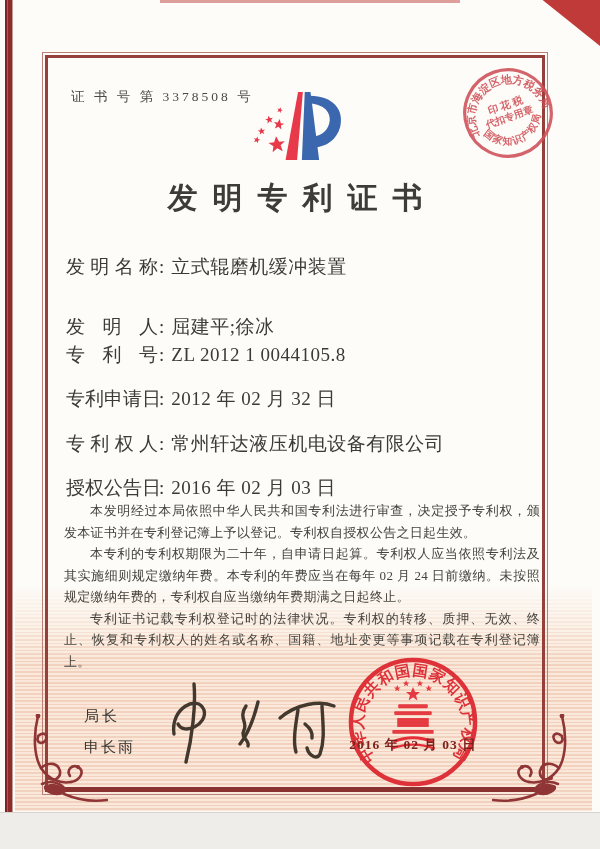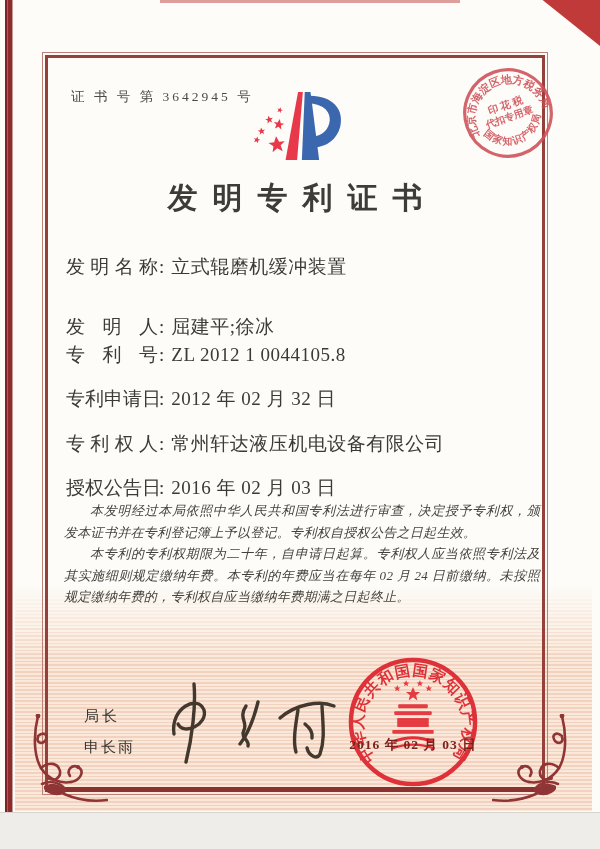--- a/index.html
+++ b/index.html
@@ -47,21 +47,21 @@
       white-space:nowrap; }
   .field-row:nth-child(1){top:0px;} .field-row:nth-child(2){top:60px;}
   .field-row:nth-child(3){top:88px;} .field-row:nth-child(4){top:132px;}
   .field-row:nth-child(5){top:177px;} .field-row:nth-child(6){top:221px;}
   .field-label { display:inline-block; width:92px; text-align:justify; text-align-last:justify; }
   .field-colon { margin:0 7px 0 1px; }
   .field-value { letter-spacing:.5px; }
 
   .body-text { position:absolute; left:64px; top:500px; width:476px; z-index:3; }
   .body-text p { font-size:13px; line-height:21.5px; color:#45423c; text-align:justify;
-      text-indent:2em; font-style:italic; letter-spacing:.3px; }
+      text-indent:2em; letter-spacing:.3px; }
 
   .director-title { position:absolute; left:84px; top:707px; font-size:15px; color:#35332e;
       letter-spacing:3px; z-index:4; }
   .director-name  { position:absolute; left:84px; top:738px; font-size:15px; color:#35332e;
       letter-spacing:2px; z-index:4; }
 
   .signature { position:absolute; left:148px; top:676px; width:210px; height:95px; z-index:4; }
 
   .seal-main { position:absolute; left:346px; top:655px; width:134px; height:134px;
       z-index:5; opacity:.94; }
@@ -119,21 +119,21 @@
     </g>
     <g fill="#8f3536">
       <path d="M 14,72 C 22,68 32,70 36,78 C 30,83 19,82 14,75 Z"></path>
       <circle cx="8" cy="2" r="2.4"></circle>
         <circle cx="48" cy="53" r="2"></circle>
       <circle cx="19" cy="64" r="2"></circle>
     </g>
   </svg>
 
   <div class="layer">
-    <div class="cert-no">证 书 号 第 3642945 号</div>
+    <div class="cert-no">证 书 号 第 3378508 号</div>
 
     <svg class="logo" viewBox="0 0 100 85">
       <defs>
         <path id="st" d="M0,-5 L1.45,-1.55 L4.76,-1.55 L2.1,0.6 L2.94,4.05 L0,2 L-2.94,4.05 L-2.1,0.6 L-4.76,-1.55 L-1.45,-1.55 Z"></path>
       </defs>
       <g fill="#e8394a">
         <use href="#st" transform="translate(30,26) scale(0.62) rotate(18)"></use>
         <use href="#st" transform="translate(19,36) scale(0.85) rotate(-12)"></use>
         <use href="#st" transform="translate(29,41) scale(1.15) rotate(10)"></use>
         <use href="#st" transform="translate(11,48) scale(0.8) rotate(-8)"></use>
@@ -166,20 +166,21 @@
         <span class="field-label">专利权人</span><span class="field-colon">:</span><span class="field-value">常州轩达液压机电设备有限公司</span>
       </div>
       <div class="field-row">
         <span class="field-label">授权公告日</span><span class="field-colon">:</span><span class="field-value">2016 年 02 月 03 日</span>
       </div>
     </div>
 
     <div class="body-text">
       <p>本发明经过本局依照中华人民共和国专利法进行审查，决定授予专利权，颁发本证书并在专利登记簿上予以登记。专利权自授权公告之日起生效。</p>
       <p>本专利的专利权期限为二十年，自申请日起算。专利权人应当依照专利法及其实施细则规定缴纳年费。本专利的年费应当在每年 02 月 24 日前缴纳。未按照规定缴纳年费的，专利权自应当缴纳年费期满之日起终止。</p>
+      <p>专利证书记载专利权登记时的法律状况。专利权的转移、质押、无效、终止、恢复和专利权人的姓名或名称、国籍、地址变更等事项记载在专利登记簿上。</p>
     </div>
 
     <div class="director-title">局长</div>
     <div class="director-name">申长雨</div>
 
     <svg class="signature" viewBox="0 0 210 95">
       <g fill="none" stroke="#30271d" stroke-width="3.4" stroke-linecap="round" opacity="0.9">
         <path d="M 26,58 C 22,32 50,18 56,34 C 60,48 36,60 30,48"></path>
         <path d="M 46,8 C 48,30 44,62 38,86"></path>
         <path d="M 98,30 C 90,42 100,46 96,54 C 92,62 102,64 100,70"></path>

